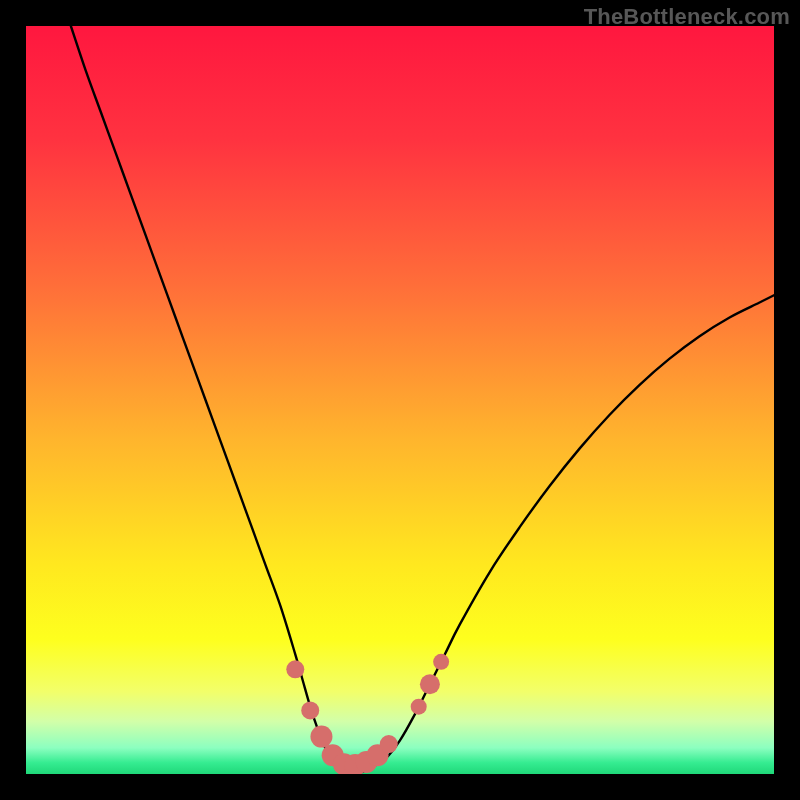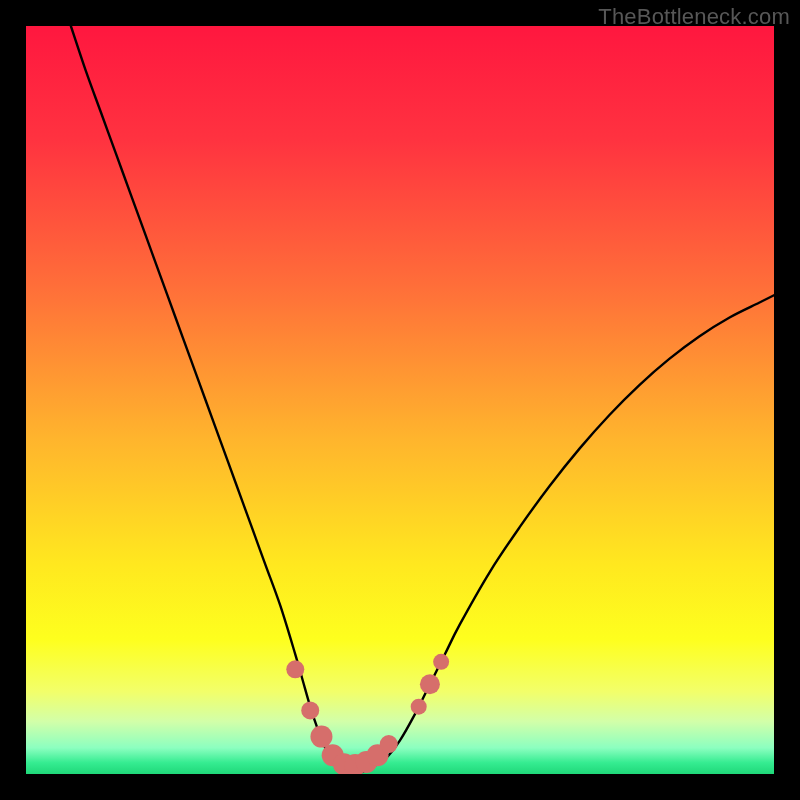--- a/index.html
+++ b/index.html
@@ -24,21 +24,21 @@
     left: 26px;
     width: 748px;
     height: 748px;
     overflow: hidden;
   }
   .watermark {
     position: absolute;
     top: 4px;
     right: 10px;
     font-size: 22px;
-    font-weight: 400;
+    font-weight: 700;
     color: #575757;
     letter-spacing: 0.2px;
   }
 </style>
 </head>
 <body>
 
 <div class="frame">
   <div class="watermark">TheBottleneck.com</div>
   <div class="plot">

